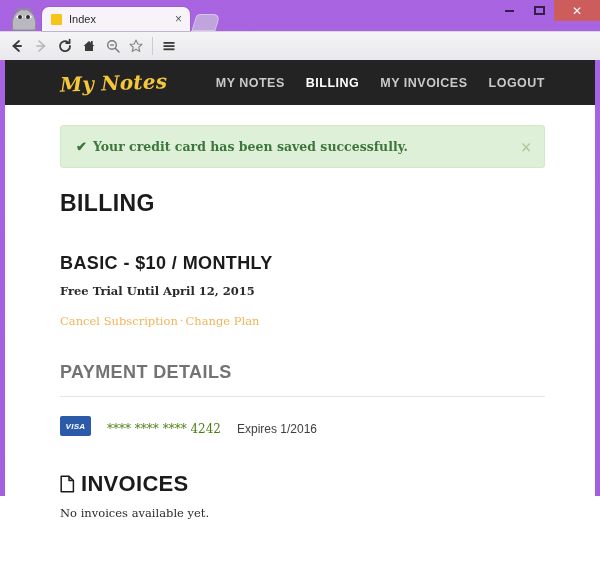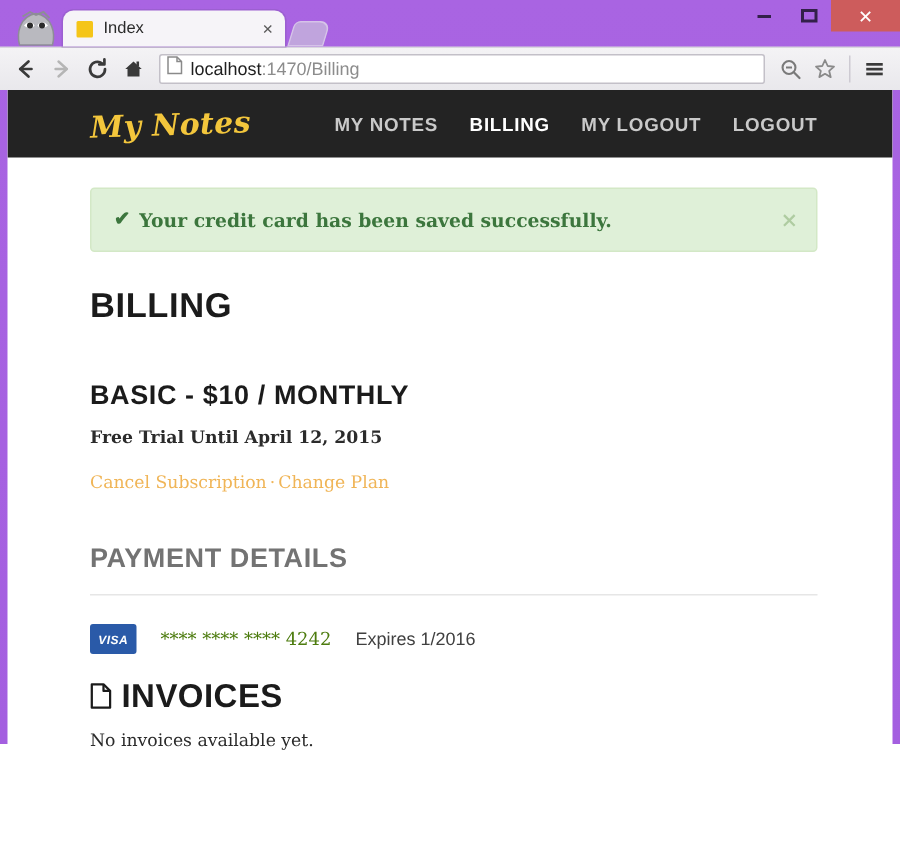--- a/index.html
+++ b/index.html
@@ -341,22 +341,22 @@
   }
 
   .divider {
     height: 1px;
     background: #e6e6e6;
     margin-bottom: 19px;
   }
 
   .card-row {
     display: flex;
-    align-items: center;
-    margin-bottom: 15px;
+    align-items: flex-end;
+    margin-bottom: 35px;
   }
 
   .visa-badge {
     width: 31px;
     height: 20px;
     background: #2a5aa8;
     border-radius: 2px;
     display: flex;
     align-items: center;
     justify-content: center;
@@ -476,29 +476,20 @@
       </svg>
     </div>
 
     <div class="nav-icon">
       <svg width="16" height="16" viewBox="0 0 16 16">
         <path d="M2.5 8 L8 3 L13.5 8 L12 8 L12 13 L4 13 L4 8 Z" fill="#3a3a3a"></path>
         <rect x="10" y="3" width="1.7" height="3" fill="#3a3a3a"></rect>
       </svg>
     </div>
 
-    <div class="omnibox">
-      <span class="page-icon">
-        <svg width="11" height="13" viewBox="0 0 11 13">
-          <path d="M1 1 L7 1 L10 4 L10 12 L1 12 Z" fill="#ffffff" stroke="#8a8a8a" stroke-width="1"></path>
-          <path d="M7 1 L7 4 L10 4" fill="none" stroke="#8a8a8a" stroke-width="1"></path>
-        </svg>
-      </span>
-      <span class="url"><b>localhost</b><span>:1470/Billing</span></span>
-    </div>
 
     <div class="tb-right">
       <div class="nav-icon">
         <svg width="16" height="16" viewBox="0 0 16 16">
           <circle cx="7" cy="7" r="4.3" fill="none" stroke="#7a7a7a" stroke-width="1.4"></circle>
           <path d="M5 7 L9 7" stroke="#7a7a7a" stroke-width="1.3"></path>
           <path d="M10.2 10.2 L14 14" stroke="#7a7a7a" stroke-width="1.5" stroke-linecap="round"></path>
         </svg>
       </div>
       <div class="nav-icon">
@@ -517,21 +508,21 @@
     </div>
   </div>
 
   <div class="viewport">
 
     <div class="site-nav">
       <a class="brand">My Notes</a>
       <div class="nav-links">
         <a class="nav-link">MY NOTES</a>
         <a class="nav-link active">BILLING</a>
-        <a class="nav-link">MY LOGOUT</a>
+        <a class="nav-link">MY INVOICES</a>
         <a class="nav-link">LOGOUT</a>
       </div>
     </div>
 
     <div class="container">
 
       <div class="alert">
         <span class="check">✔</span>
         <span>Your credit card has been saved successfully.</span>
         <span class="alert-close">×</span>

